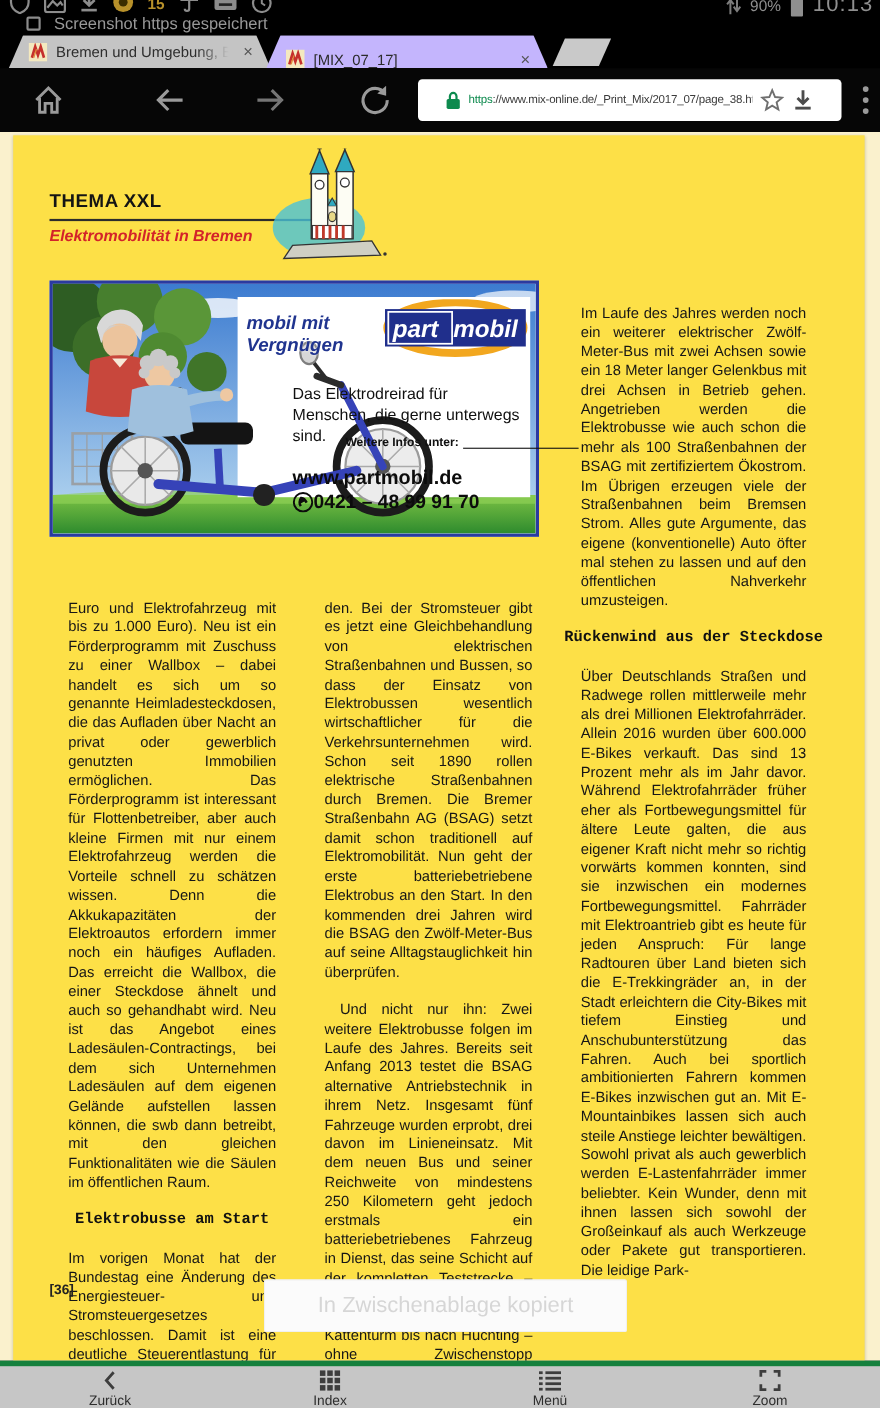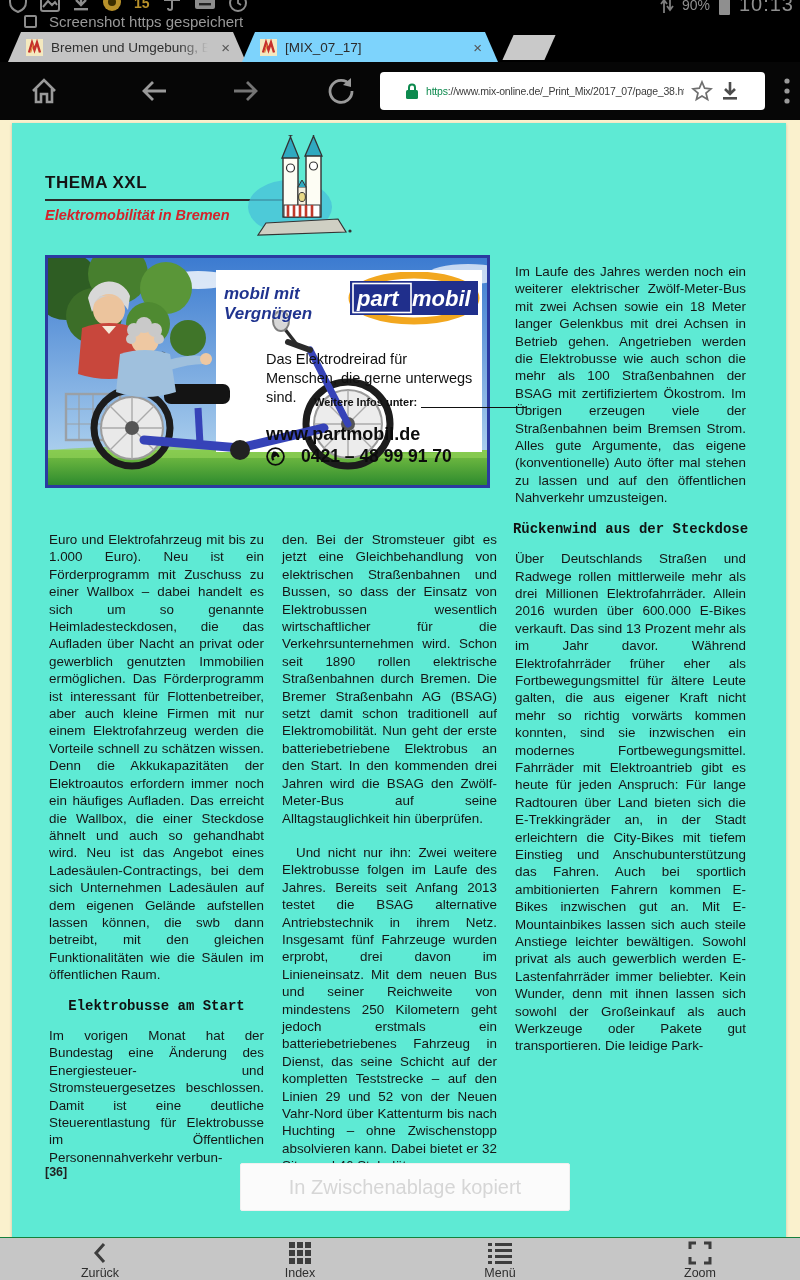--- a/index.html
+++ b/index.html
@@ -17,80 +17,80 @@
   .sb-time { font-size:20px; letter-spacing:1px; }
   .sb-notif { position:absolute; left:24px; top:13px; display:flex; gap:12px; align-items:center;
     color:#989898; font-size:15px; white-space:nowrap; }
   .sb-notif .sq { width:13px; height:13px; border:2px solid #8c8c8c; border-radius:2px; display:inline-block; }
 
   
   .tabbar { position:absolute; top:32px; left:0; width:800px; height:30px; background:#000; }
   .tab { position:absolute; top:0; height:30px; display:flex; align-items:center; gap:8px; padding:0 14px 0 18px;
     clip-path:polygon(13px 0, calc(100% - 13px) 0, 100% 100%, 0 100%); font-size:13.5px; }
   .tab-inactive { left:8px; width:238px; background:#c4c4c4; color:#2e2e2e; z-index:1; }
-  .tab-active { left:242px; width:256px; background:#7dd3fc; color:#2b2b2b; z-index:2; }
+  .tab-active { left:242px; width:256px; background:#c4b5fd; color:#2b2b2b; z-index:2;align-items:flex-end; }
   .tab-title { flex:1; overflow:hidden; white-space:nowrap;
     -webkit-mask-image:linear-gradient(90deg,#000 80%,transparent 98%);
             mask-image:linear-gradient(90deg,#000 80%,transparent 98%); }
   .tab-close { font-size:15px; color:#555; line-height:1; padding:0 2px; }
   .newtab { position:absolute; left:508px; top:3px; width:42px; height:25px; background:#c9c9c9; transform:skewX(-24deg); }
 
   
   .toolbar { position:absolute; top:62px; left:0; width:800px; height:58px; background:#060606; }
   .tb-icon { position:absolute; top:13px; width:32px; height:32px; }
   .tb-icon svg { display:block; }
   .urlbar { position:absolute; left:380px; top:10px; width:385px; height:38px; background:#fff; border-radius:4px;
     display:flex; align-items:center; padding:0 25px; gap:7px; }
   .url-text { flex:1; font-size:10.5px; letter-spacing:-0.2px; white-space:nowrap; overflow:hidden; }
   .url-scheme { color:#0d8a4e; }
   .url-rest { color:#3c3c3c; }
   .menu-dots { position:absolute; right:8px; top:15px; }
 
   
   .content { position:absolute; top:120px; left:0; width:800px; height:1117px; background:#faf1cd; }
-  .page { position:absolute; left:12px; right:14px; top:3px; bottom:0; background:#5eead4;
+  .page { position:absolute; left:12px; right:14px; top:3px; bottom:0; background:#fde047;
     box-shadow:0 1px 3px rgba(0,0,0,.2); }
   .kicker { position:absolute; left:33px; top:50px; font-size:17px; font-weight:bold; color:#141414; letter-spacing:.5px; }
   .kicker-rule { position:absolute; left:33px; top:76px; width:250px; height:2px; background:#2c2c2c; }
   .page-subtitle { position:absolute; left:33px; top:84px; font-size:14.5px; font-weight:bold; font-style:italic; color:#d3232a; }
   .cathedral { position:absolute; left:234px; top:12px; }
 
   
   .ad { position:absolute; left:33px; top:132px; width:445px; height:233px; border:3px solid #2b3aa0; background:#cfe4f6; }
   .ad svg.ad-photo { position:absolute; left:0; top:0; }
   .ad-tagline { position:absolute; left:176px; top:26px; font-size:17px; line-height:20px; font-weight:bold;
     font-style:italic; color:#20348f; text-shadow:0 0 2px #fff; }
   .ad-logo { position:absolute; left:298px; top:14px; }
   .ad-claim { position:absolute; left:218px; top:92px; width:214px; font-size:14.5px; line-height:19px; color:#101010; }
   .ad-infos { position:absolute; left:218px; top:138px; width:212px; display:flex; align-items:flex-end; gap:4px;margin-left:48px; }
   .ad-infos .lbl { font-size:11px; font-weight:bold; color:#111; white-space:nowrap; }
   .ad-infos .line { flex:1; border-bottom:1.5px solid #111; height:10px; }
   .ad-web { position:absolute; left:218px; top:166px; font-size:18px; font-weight:bold; color:#0c0c0c;text-align:right; }
   .ad-phone { position:absolute; left:218px; top:188px; font-size:17.5px; font-weight:bold; color:#0c0c0c;
-    display:flex; align-items:center; gap:16px; }
+    display:flex; align-items:center; gap:0; }
 
   
   .col { position:absolute; font-size:13.4px; line-height:17.4px; text-align:justify; color:#161616; }
-  .col p { margin:4px; }
+  .col p { margin:17px; }
   .col p + p { margin-top:17px; }
   .col .indent { text-indent:14px; }
   .col h3 { font-size:14px; text-align:center; margin:14px 0 12px; color:#111;font-family:Liberation Mono, monospace; }
   #col1 { left:33px; top:404px; width:223px; }
   #col2 { left:266px; top:404px; width:223px; }
   #col3 { left:499px; top:136px; width:239px; }
   .pagenum { position:absolute; left:33px; top:1042px; font-size:12.5px; font-weight:bold; color:#222; }
 
   
   .toast { position:absolute; left:228px; top:1040px; width:330px; height:48px; background:#fbfbfb;
     border:1px solid #f0f0f0; border-radius:2px; display:flex; align-items:center; justify-content:center;
     font-size:20px; color:#d6d6d6; }
 
   
   .bottomnav { position:absolute; bottom:0; left:0; width:800px; height:43px; background:#c6c6c6;
-    border-top:1px solid #15803d; display:flex; }
+    border-top:5px solid #15803d; display:flex; }
   .bn-item { flex:1; display:flex; flex-direction:column; align-items:center; justify-content:flex-start; padding-top:3px; }
   .bn-item svg { display:block; }
   .bn-label { font-size:12.5px; color:#2e2e2e; margin-top:1px; }
 </style>
 </head>
 <body>
 
 <div class="screen">
 
   <div class="statusbar">

